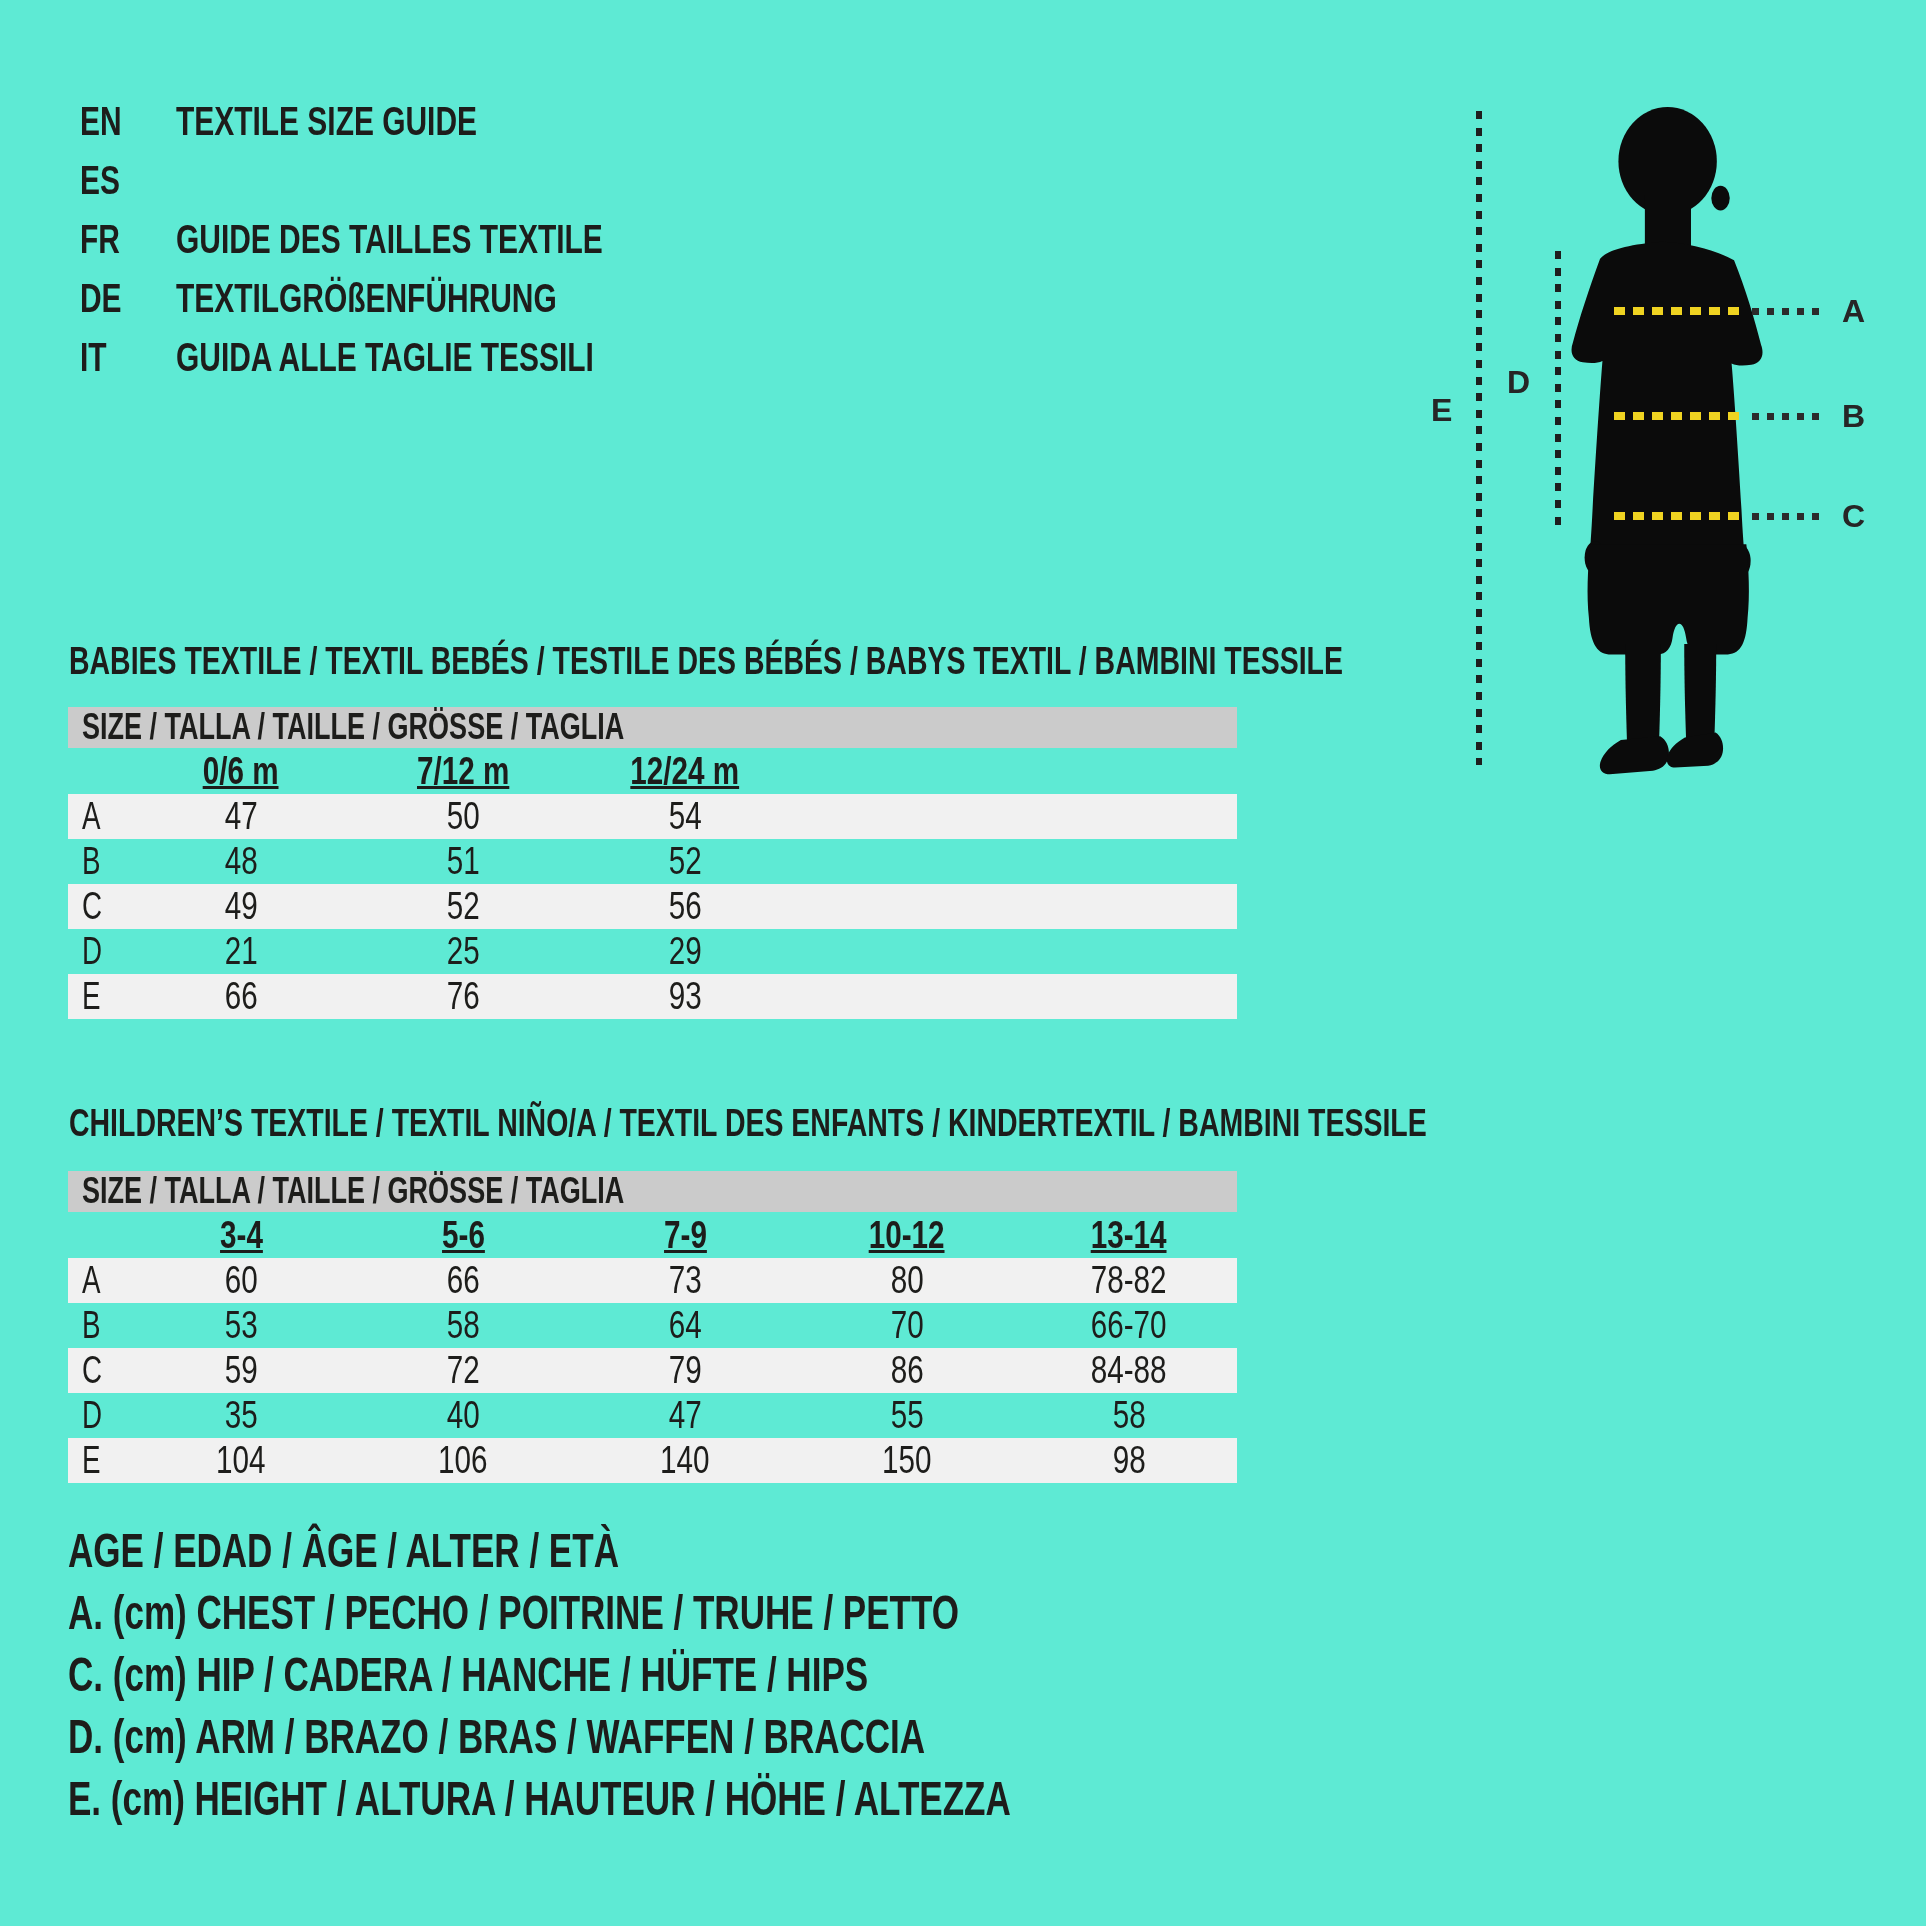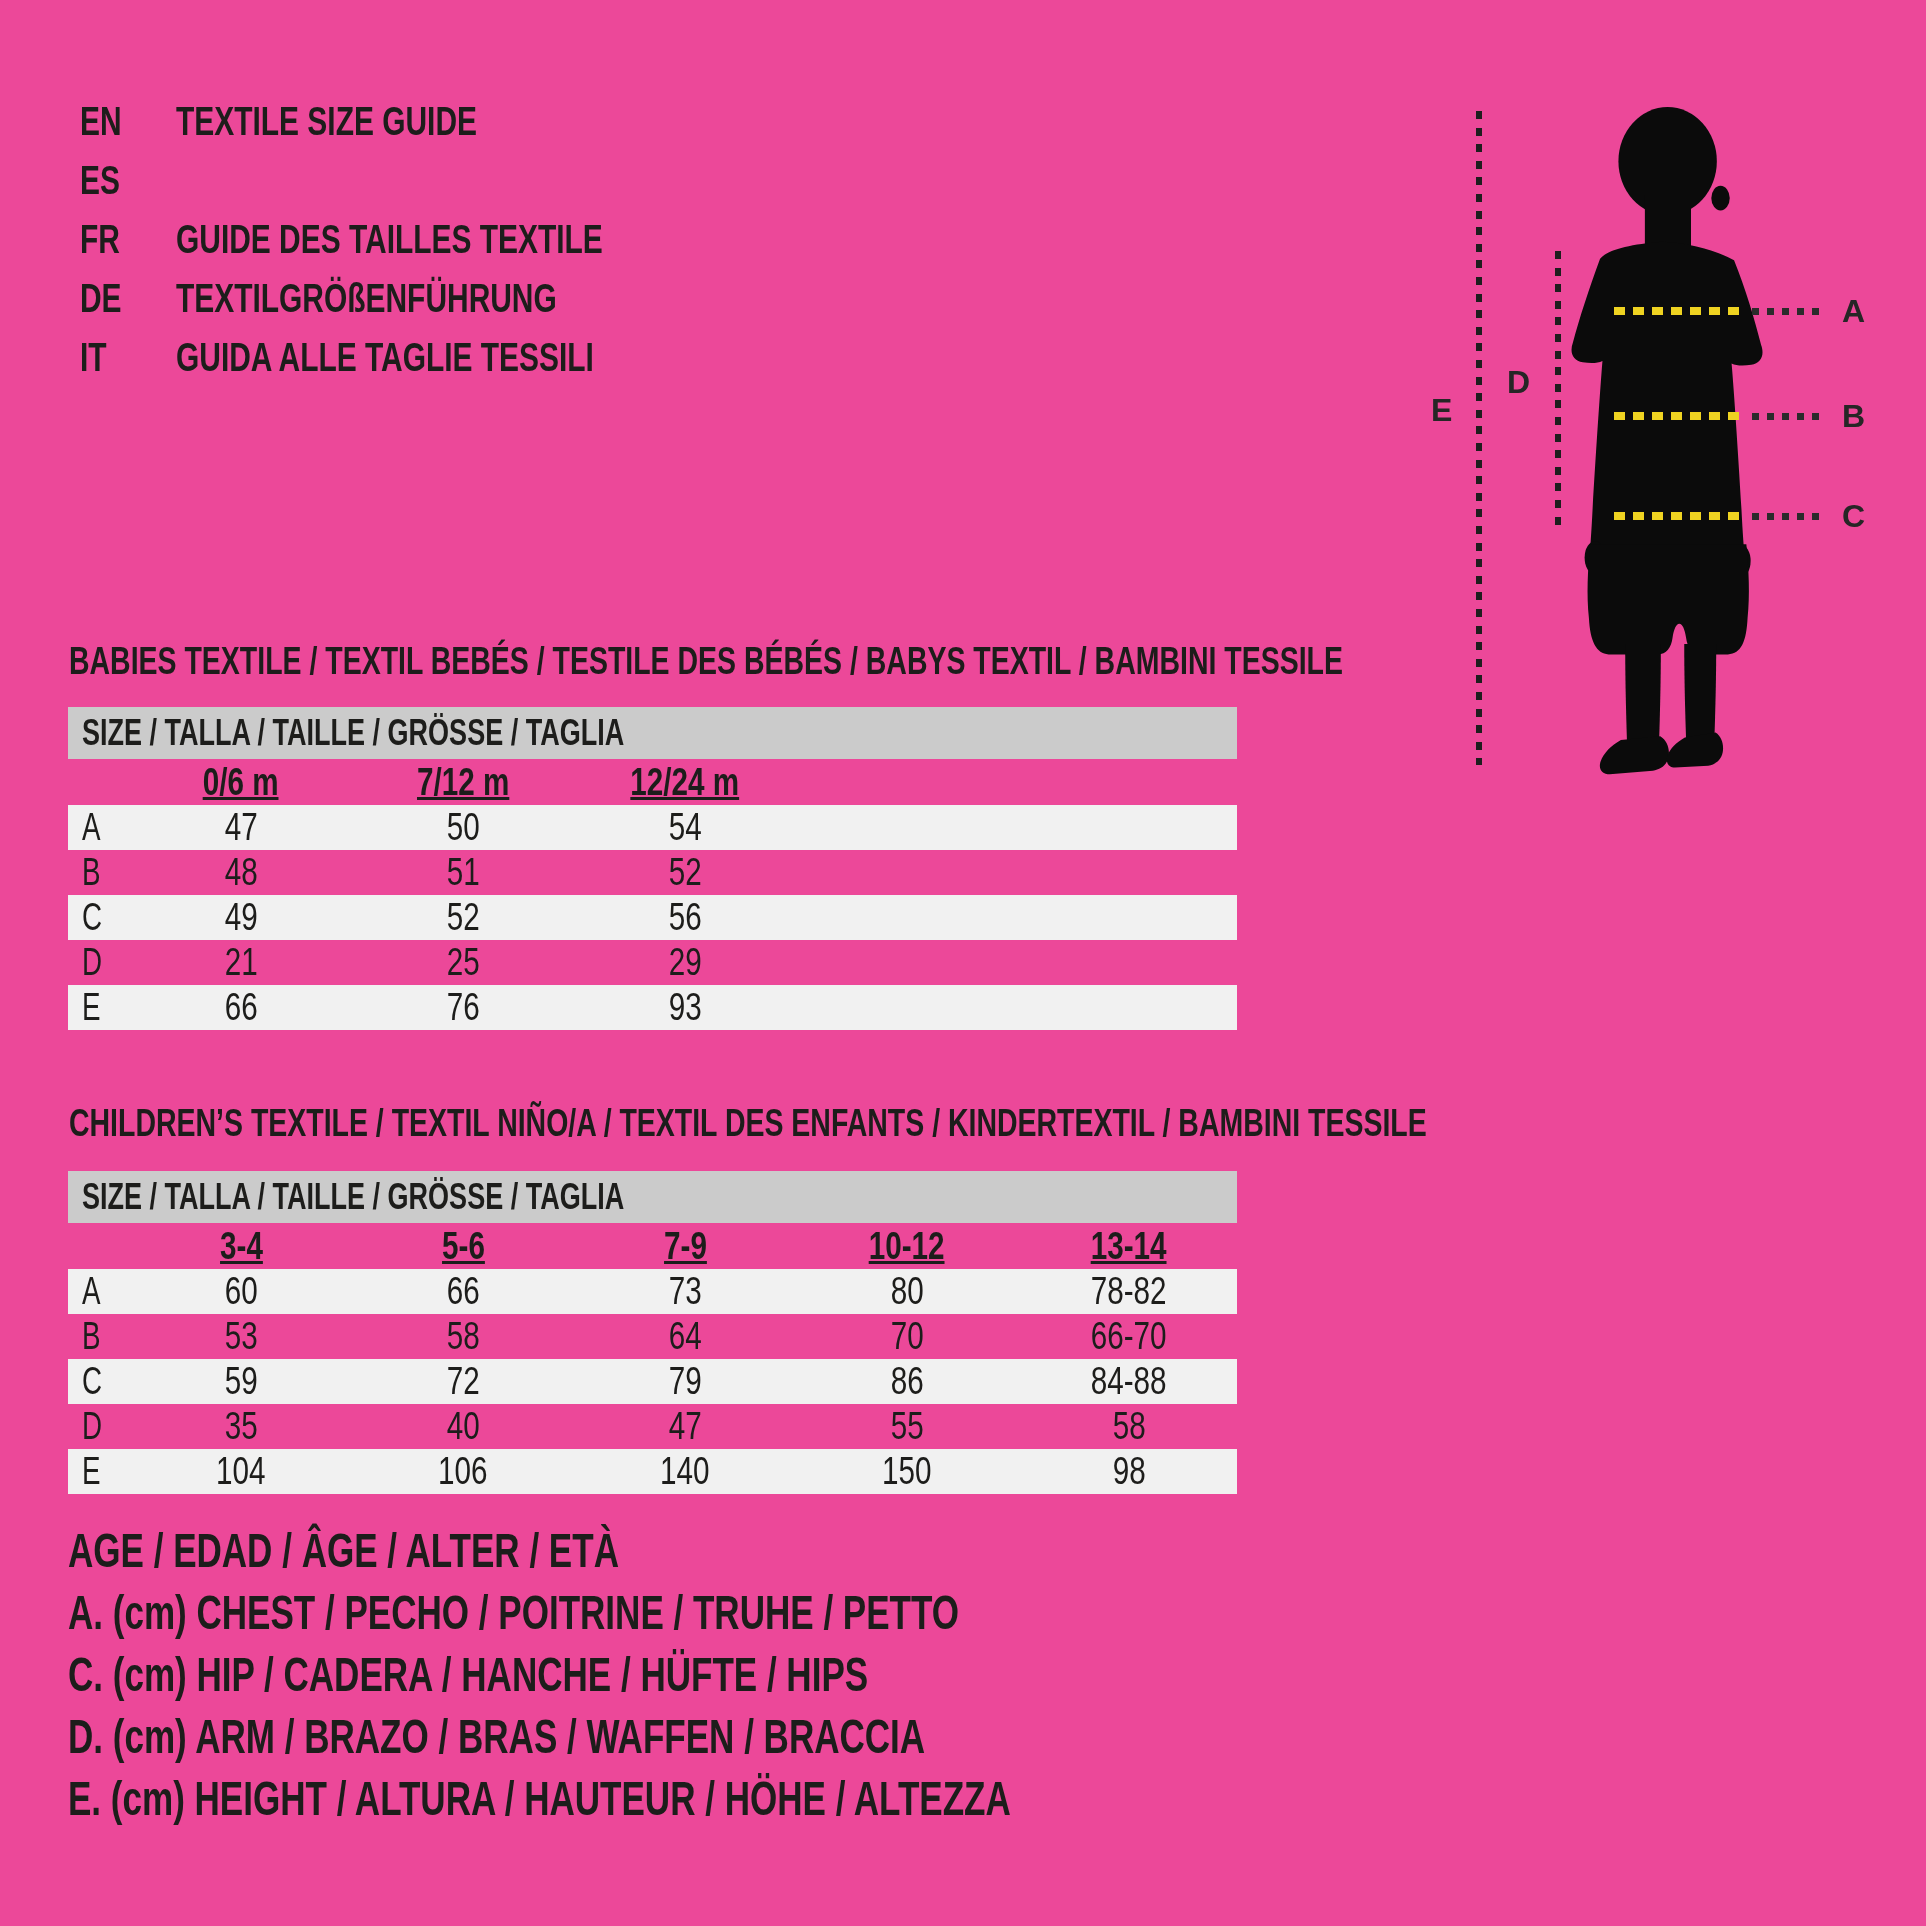--- a/index.html
+++ b/index.html
@@ -1,34 +1,34 @@
 <!DOCTYPE html>
 <html style="font-size:10px"><head>
 <meta charset="utf-8">
 <style>
   html,body{margin:0;padding:0;background:#fff;}
-  .canvas{position:relative;width:1926px;height:1926px;background:#ec4899;overflow:hidden;
+  .canvas{position:relative;width:1926px;height:1926px;background:#5eead4;overflow:hidden;
           font-family:"Liberation Sans","DejaVu Sans",sans-serif;color:#1d1d1b;}
   .abs{position:absolute;}
 
   
   .cond{display:inline-block;transform:scaleX(.73);transform-origin:0 50%;white-space:nowrap;}
   .condc{display:inline-block;transform:scaleX(.78);transform-origin:50% 50%;white-space:nowrap;}
 
   
   .lang-block{left:80px;top:92px;}
   .lang-row{display:grid;grid-template-columns:96px auto;height:59px;align-items:center;
             font-size:41px;font-weight:700;}
 
   
   .section-title{left:69px;font-size:39px;font-weight:700;line-height:1;}
 
   
   .sizetable{left:68px;width:1169px;}
-  .size-bar{height:52px;background:#cbcbcb;display:flex;align-items:center;
+  .size-bar{height:41px;background:#cbcbcb;display:flex;align-items:flex-end;
             padding-left:13.6px;box-sizing:border-box;font-size:37px;font-weight:700;}
   .thead{height:46px;font-size:38px;font-weight:700;text-decoration:underline;}
   .trow{height:45px;font-size:38px;font-weight:400;}
   .grid3{display:grid;grid-template-columns:62px repeat(3,222px) 1fr;}
   .grid5{display:grid;grid-template-columns:62px repeat(5,222px) 1fr;}
   .stripe{background:#f1f1f1;}
   .cell{display:flex;align-items:center;justify-content:center;}
   .rlabel{display:flex;align-items:center;padding-left:13.6px;box-sizing:border-box;font-weight:400;}
 
   

